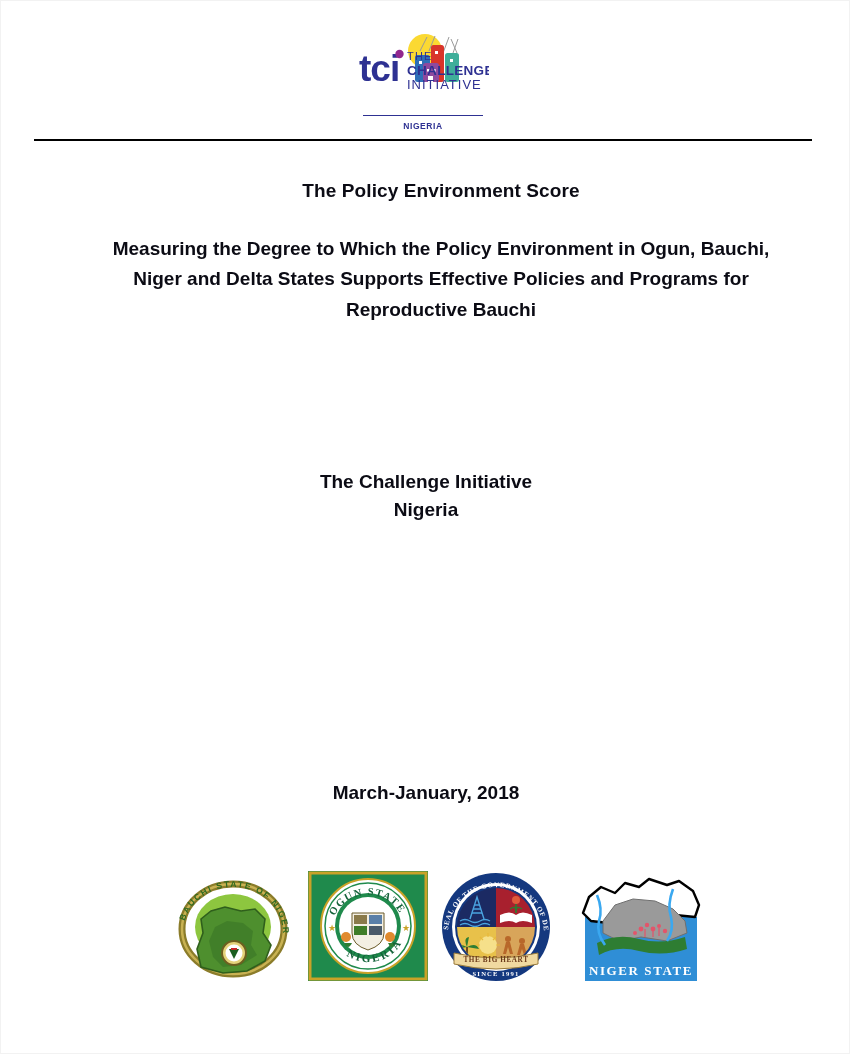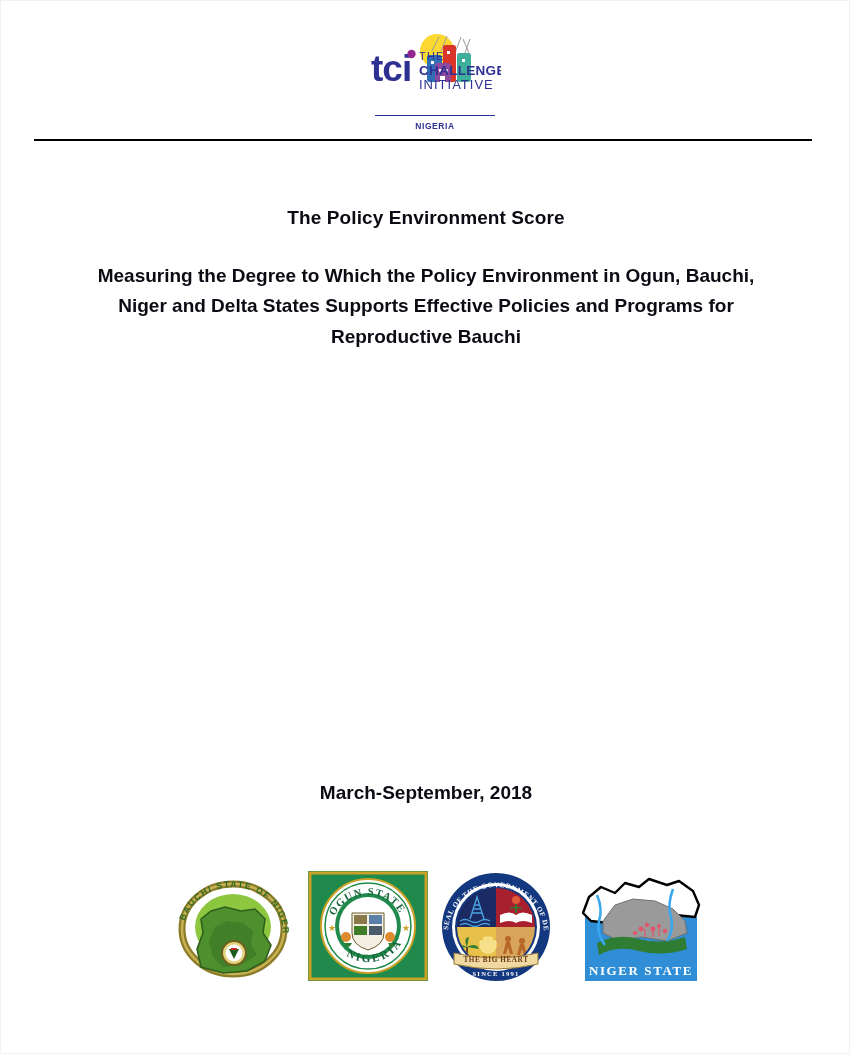--- a/index.html
+++ b/index.html
@@ -15,21 +15,21 @@
     margin: 0 auto;
     overflow: hidden;
     font-family: "Liberation Sans", sans-serif;
     box-sizing: border-box;
     border: 1px solid #f2f2f2;
   }
 
   
   .header {
     position: absolute;
-    left: 12px;
+    left: 0;
     top: 0;
     width: 728px;
     height: 140px;
   }
   .tci-logo {
     position: absolute;
     left: 356px;
     top: 30px;
     width: 132px;
     height: 108px;
@@ -67,25 +67,24 @@
     left: 33px;
     top: 138px;
     width: 778px;
     height: 2px;
     background: #000000;
   }
 
   
   .title-block {
     position: absolute;
-    left: 60px;
+    left: 75px;
     top: 178px;
     width: 730px;
     text-align: center;
-    margin-top: 27px;
   }
   .title-main {
     font-size: 19px;
     font-weight: bold;
     color: #0b0b14;
     letter-spacing: 0.1px;
     line-height: 1.3;
   }
   .title-sub {
     margin-top: 30px;
@@ -186,22 +185,26 @@
     </div>
   </div>
 
   <div class="hr-main"></div>
 
   <div class="title-block">
     <div class="title-main">The Policy Environment Score</div>
     <div class="title-sub">Measuring the Degree to Which the Policy Environment in Ogun, Bauchi, Niger and Delta States Supports Effective Policies and Programs for Reproductive Bauchi</div>
   </div>
 
-
-  <div class="date-block">March-September, 2018</div>
+  <div class="org-block">
+    <div>The Challenge Initiative</div>
+    <div>Nigeria</div>
+  </div>
+
+  <div class="date-block">March-January, 2018</div>
 
   <div class="seals">
 
     <div class="seal seal-bauchi">
       <svg viewBox="0 0 145 110" width="145" height="110">
         <rect x="0" y="0" width="145" height="110" fill="#ffffff"></rect>
         <defs>
           <path id="bauchiArc" d="M 22,62 A 50,46 0 0 1 122,62" fill="none"></path>
         </defs>
 

